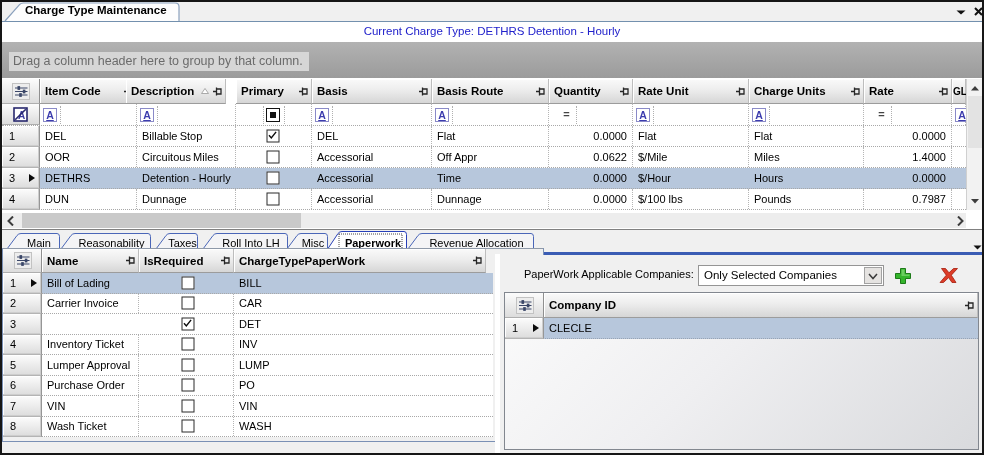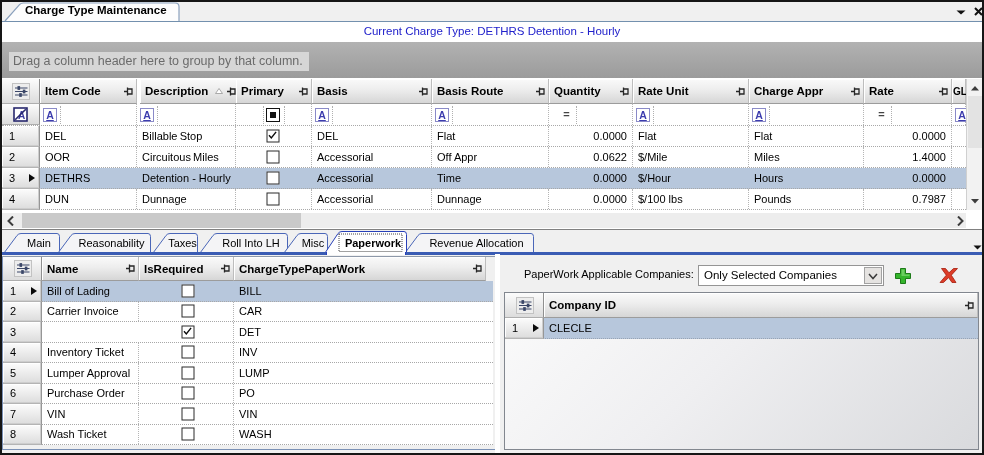--- a/index.html
+++ b/index.html
@@ -55,21 +55,21 @@
           <rect x="5.5" y="3.1" width="2.6" height="3.8" fill="#3a4668"></rect>
           <rect x="10.8" y="6.6" width="2.6" height="3.8" fill="#3a4668"></rect>
           <rect x="7.2" y="10.1" width="2.6" height="3.8" fill="#3a4668"></rect>
         </svg>
 <div class="hcell" style="left:38px;width:97px">
           <span class="t" style="">Item Code</span>
           <svg class="pin" width="9" height="9" viewBox="0 0 9 9">
             <path d="M0,4.5 H3 M3.5,0.5 V8.5 M3.5,2 H8 V7 H3.5" fill="none" stroke="#262626" stroke-width="1.3"></path>
           </svg>
         </div>
-<div class="hcell" style="left:138px;width:100px">
+<div class="hcell" style="left:124px;width:100px">
           <span class="t" style="">Description</span>
           <svg style="position:absolute;right:16px;top:50%;margin-top:-3px" width="8" height="6" viewBox="0 0 8 6">
             <path d="M4,0.5 L7.5,5.5 H0.5 Z" fill="#ffffff" stroke="#a2a2a2" stroke-width="0.9"></path>
           </svg>
           <svg class="pin" width="9" height="9" viewBox="0 0 9 9">
             <path d="M0,4.5 H3 M3.5,0.5 V8.5 M3.5,2 H8 V7 H3.5" fill="none" stroke="#262626" stroke-width="1.3"></path>
           </svg>
         </div>
 <div class="hcell" style="left:234px;width:76px">
           <span class="t" style="">Primary</span>
@@ -95,21 +95,21 @@
             <path d="M0,4.5 H3 M3.5,0.5 V8.5 M3.5,2 H8 V7 H3.5" fill="none" stroke="#262626" stroke-width="1.3"></path>
           </svg>
         </div>
 <div class="hcell" style="left:631px;width:116px">
           <span class="t" style="">Rate Unit</span>
           <svg class="pin" width="9" height="9" viewBox="0 0 9 9">
             <path d="M0,4.5 H3 M3.5,0.5 V8.5 M3.5,2 H8 V7 H3.5" fill="none" stroke="#262626" stroke-width="1.3"></path>
           </svg>
         </div>
 <div class="hcell" style="left:747px;width:115px">
-          <span class="t" style="">Charge Appr</span>
+          <span class="t" style="">Charge Units</span>
           <svg class="pin" width="9" height="9" viewBox="0 0 9 9">
             <path d="M0,4.5 H3 M3.5,0.5 V8.5 M3.5,2 H8 V7 H3.5" fill="none" stroke="#262626" stroke-width="1.3"></path>
           </svg>
         </div>
 <div class="hcell" style="left:862px;width:88px">
           <span class="t" style="">Rate</span>
           <svg class="pin" width="9" height="9" viewBox="0 0 9 9">
             <path d="M0,4.5 H3 M3.5,0.5 V8.5 M3.5,2 H8 V7 H3.5" fill="none" stroke="#262626" stroke-width="1.3"></path>
           </svg>
         </div>
@@ -344,21 +344,21 @@
       <text x="474.5" y="17" font-size="11" font-weight="normal" text-anchor="middle" font-family="Liberation Sans">Revenue Allocation</text>
       <path d="M 323,23 L 336,3.5 Q 337.5,1.5 340,1.5 L 402,1.5 Q 404.5,1.5 404.5,4.5 L 404.5,23" fill="#ffffff" stroke="#2840b8" stroke-width="1"></path>
       <text x="371.0" y="17" font-size="11" font-weight="bold" text-anchor="middle" font-family="Liberation Sans">Paperwork</text>
       <rect x="337" y="4.0" width="63" height="17.5" fill="none" stroke="#444" stroke-width="1" stroke-dasharray="1,1"></rect>
     </svg>
 <svg class="abs" style="left:971px;top:242.5px" width="9" height="5">
       <path d="M0.5,0.5 H8.5 L4.5,4.6 Z" fill="#111"></path>
     </svg>
 <div class="abs" style="left:0;top:250px;width:980px;height:2.5px;background:#3a5cb4"></div>
 <div class="abs" style="left:324px;top:250px;width:80px;height:2.5px;background:#fff;border-left:1px solid #2840b8;border-right:1px solid #2840b8"></div>
-<div class="abs" style="left:0px;top:254px;width:542px;height:194px;border:1px solid #7a90b5;border-top:1px solid #8e99a9;background:#f0f0f0">
+<div class="abs" style="left:0px;top:246px;width:542px;height:194px;border:1px solid #7a90b5;border-top:1px solid #8e99a9;background:#f0f0f0">
 <div class="abs" style="left:0;top:0;width:490px;height:24px">
 <div class="icell" style="left:0;top:0;width:39px;height:24px"></div>
 <svg class="abs" style="left:11px;top:3px" width="18" height="17" viewBox="0 0 18 17">
           <rect x="0.5" y="0.5" width="17" height="16" fill="#ededed" stroke="#c2c2c2"></rect>
           <path d="M3,5 H15.5 M3,8.5 H15.5 M3,12 H15.5" stroke="#3a4668" stroke-width="1.1"></path>
           <rect x="5.5" y="3.1" width="2.6" height="3.8" fill="#3a4668"></rect>
           <rect x="10.8" y="6.6" width="2.6" height="3.8" fill="#3a4668"></rect>
           <rect x="7.2" y="10.1" width="2.6" height="3.8" fill="#3a4668"></rect>
         </svg>
 <div class="hcell" style="left:39px;width:97px;height:24px">

